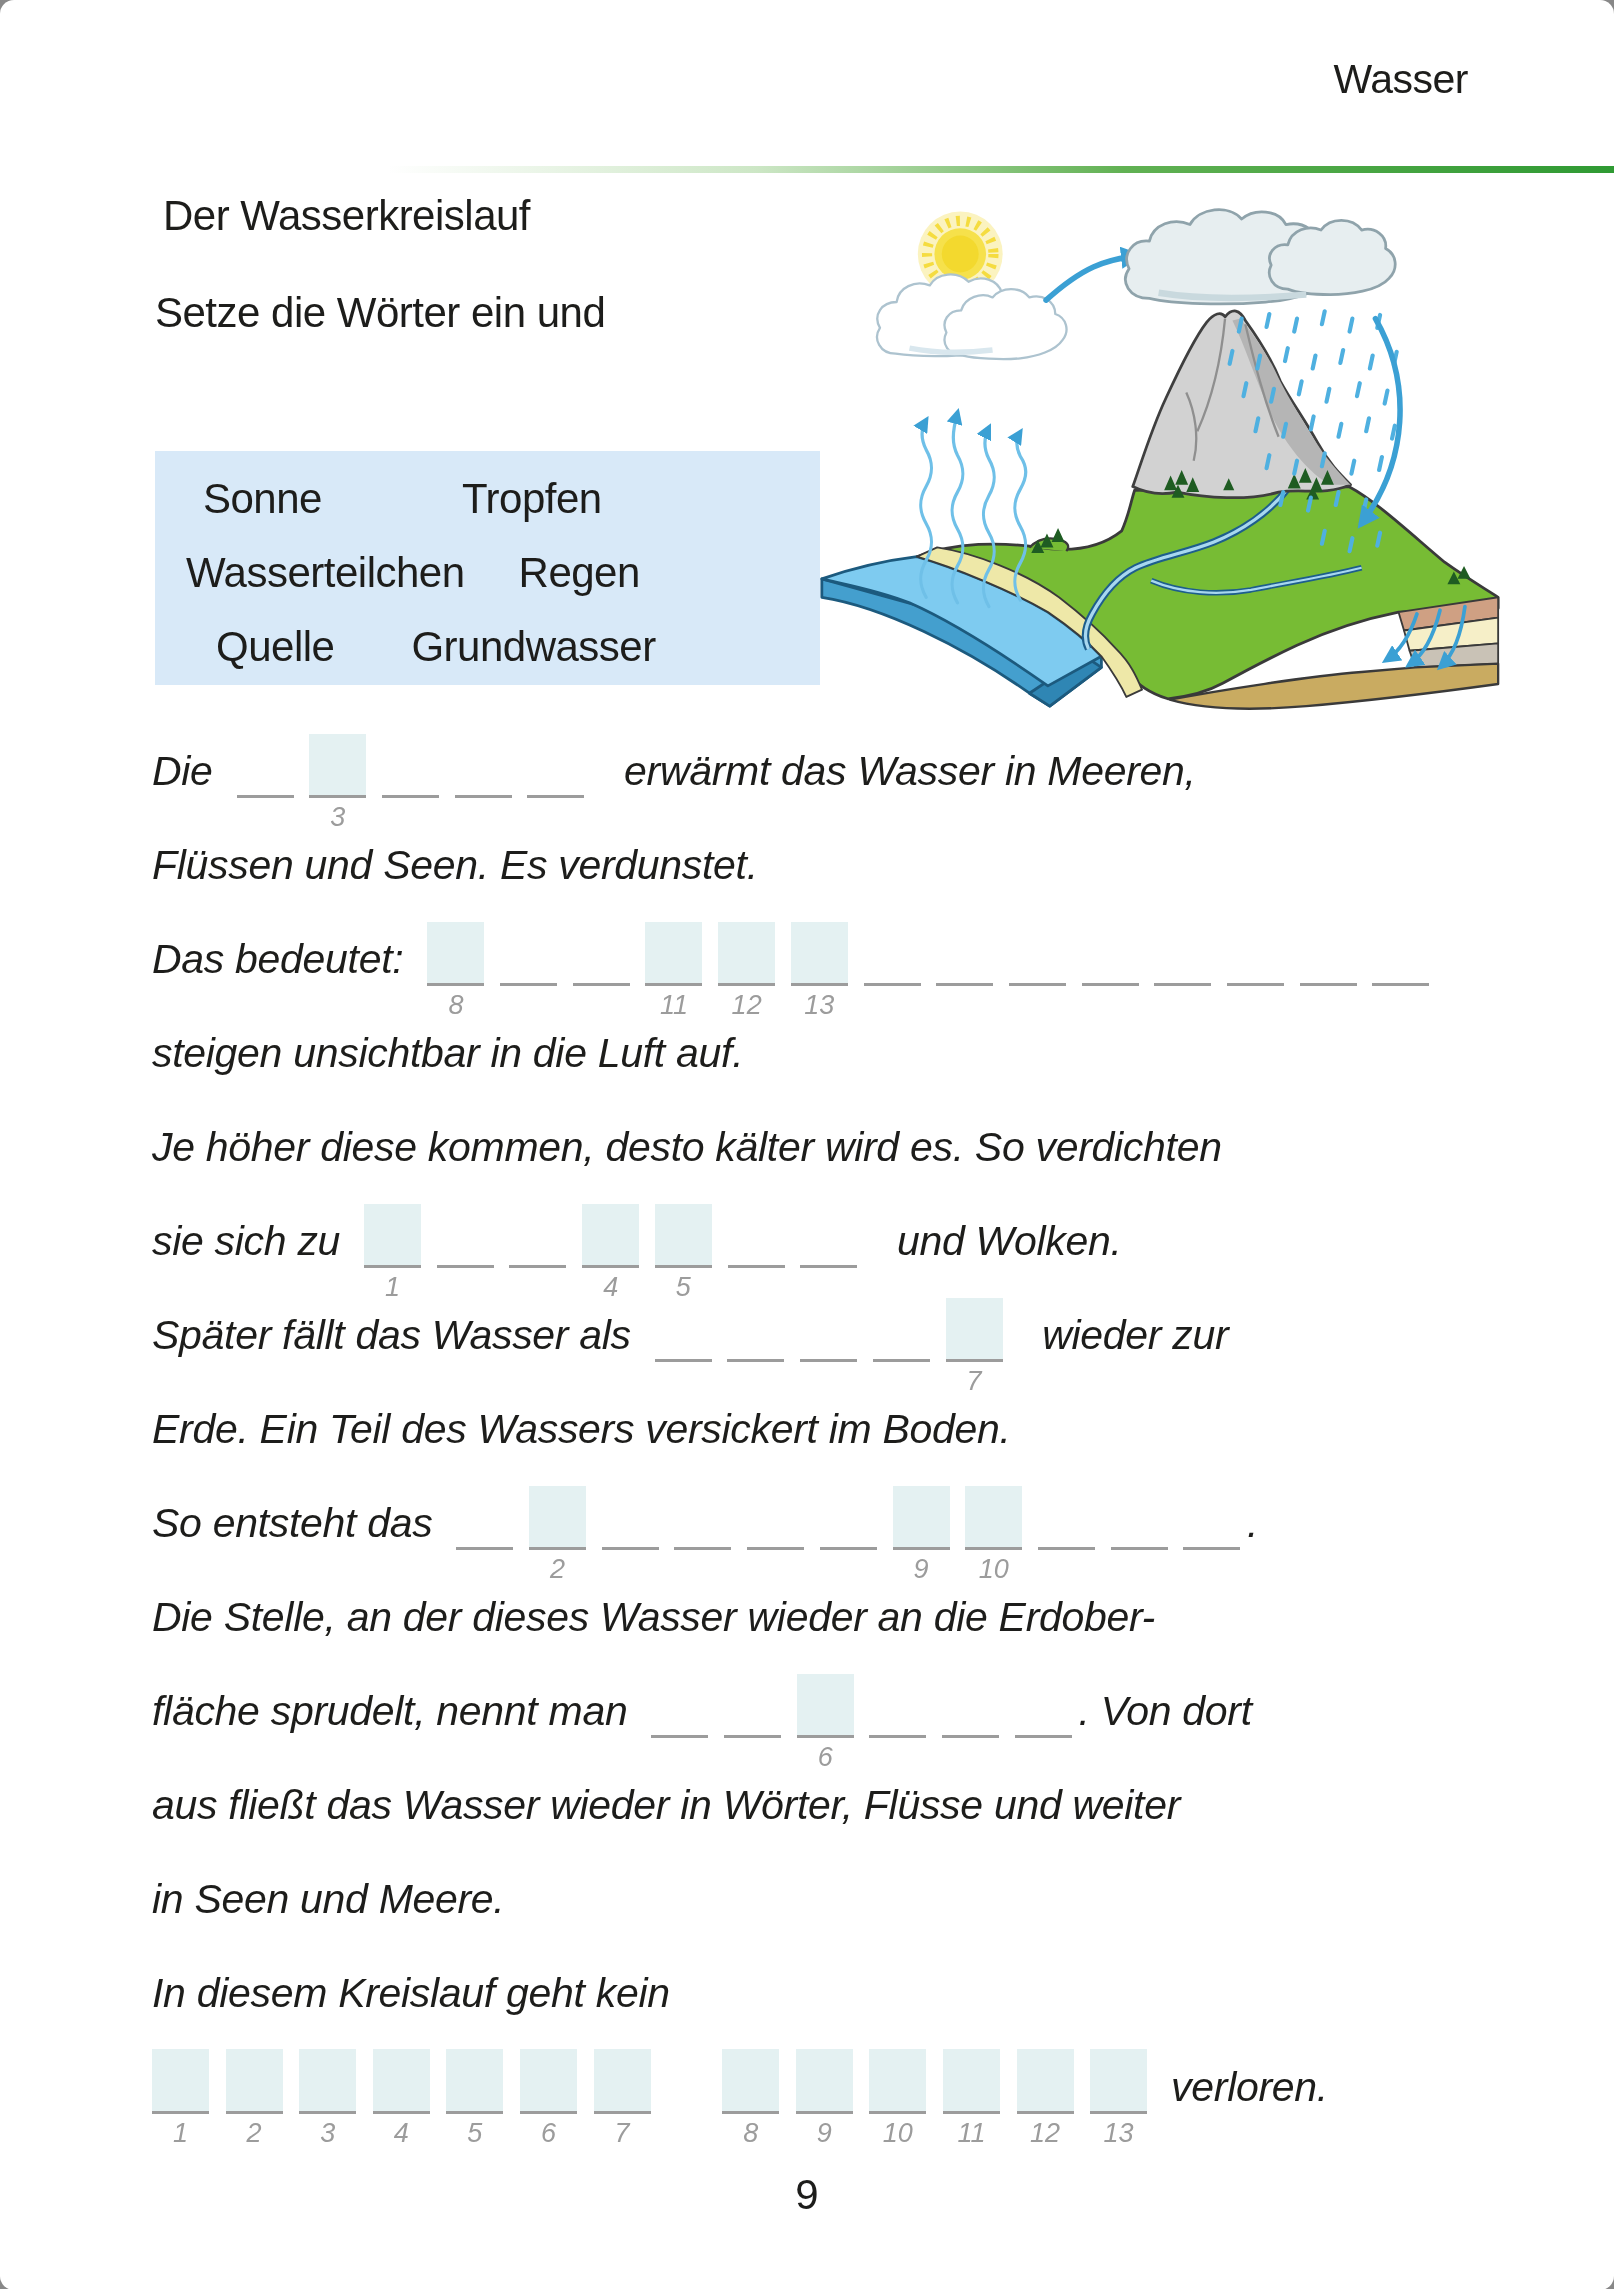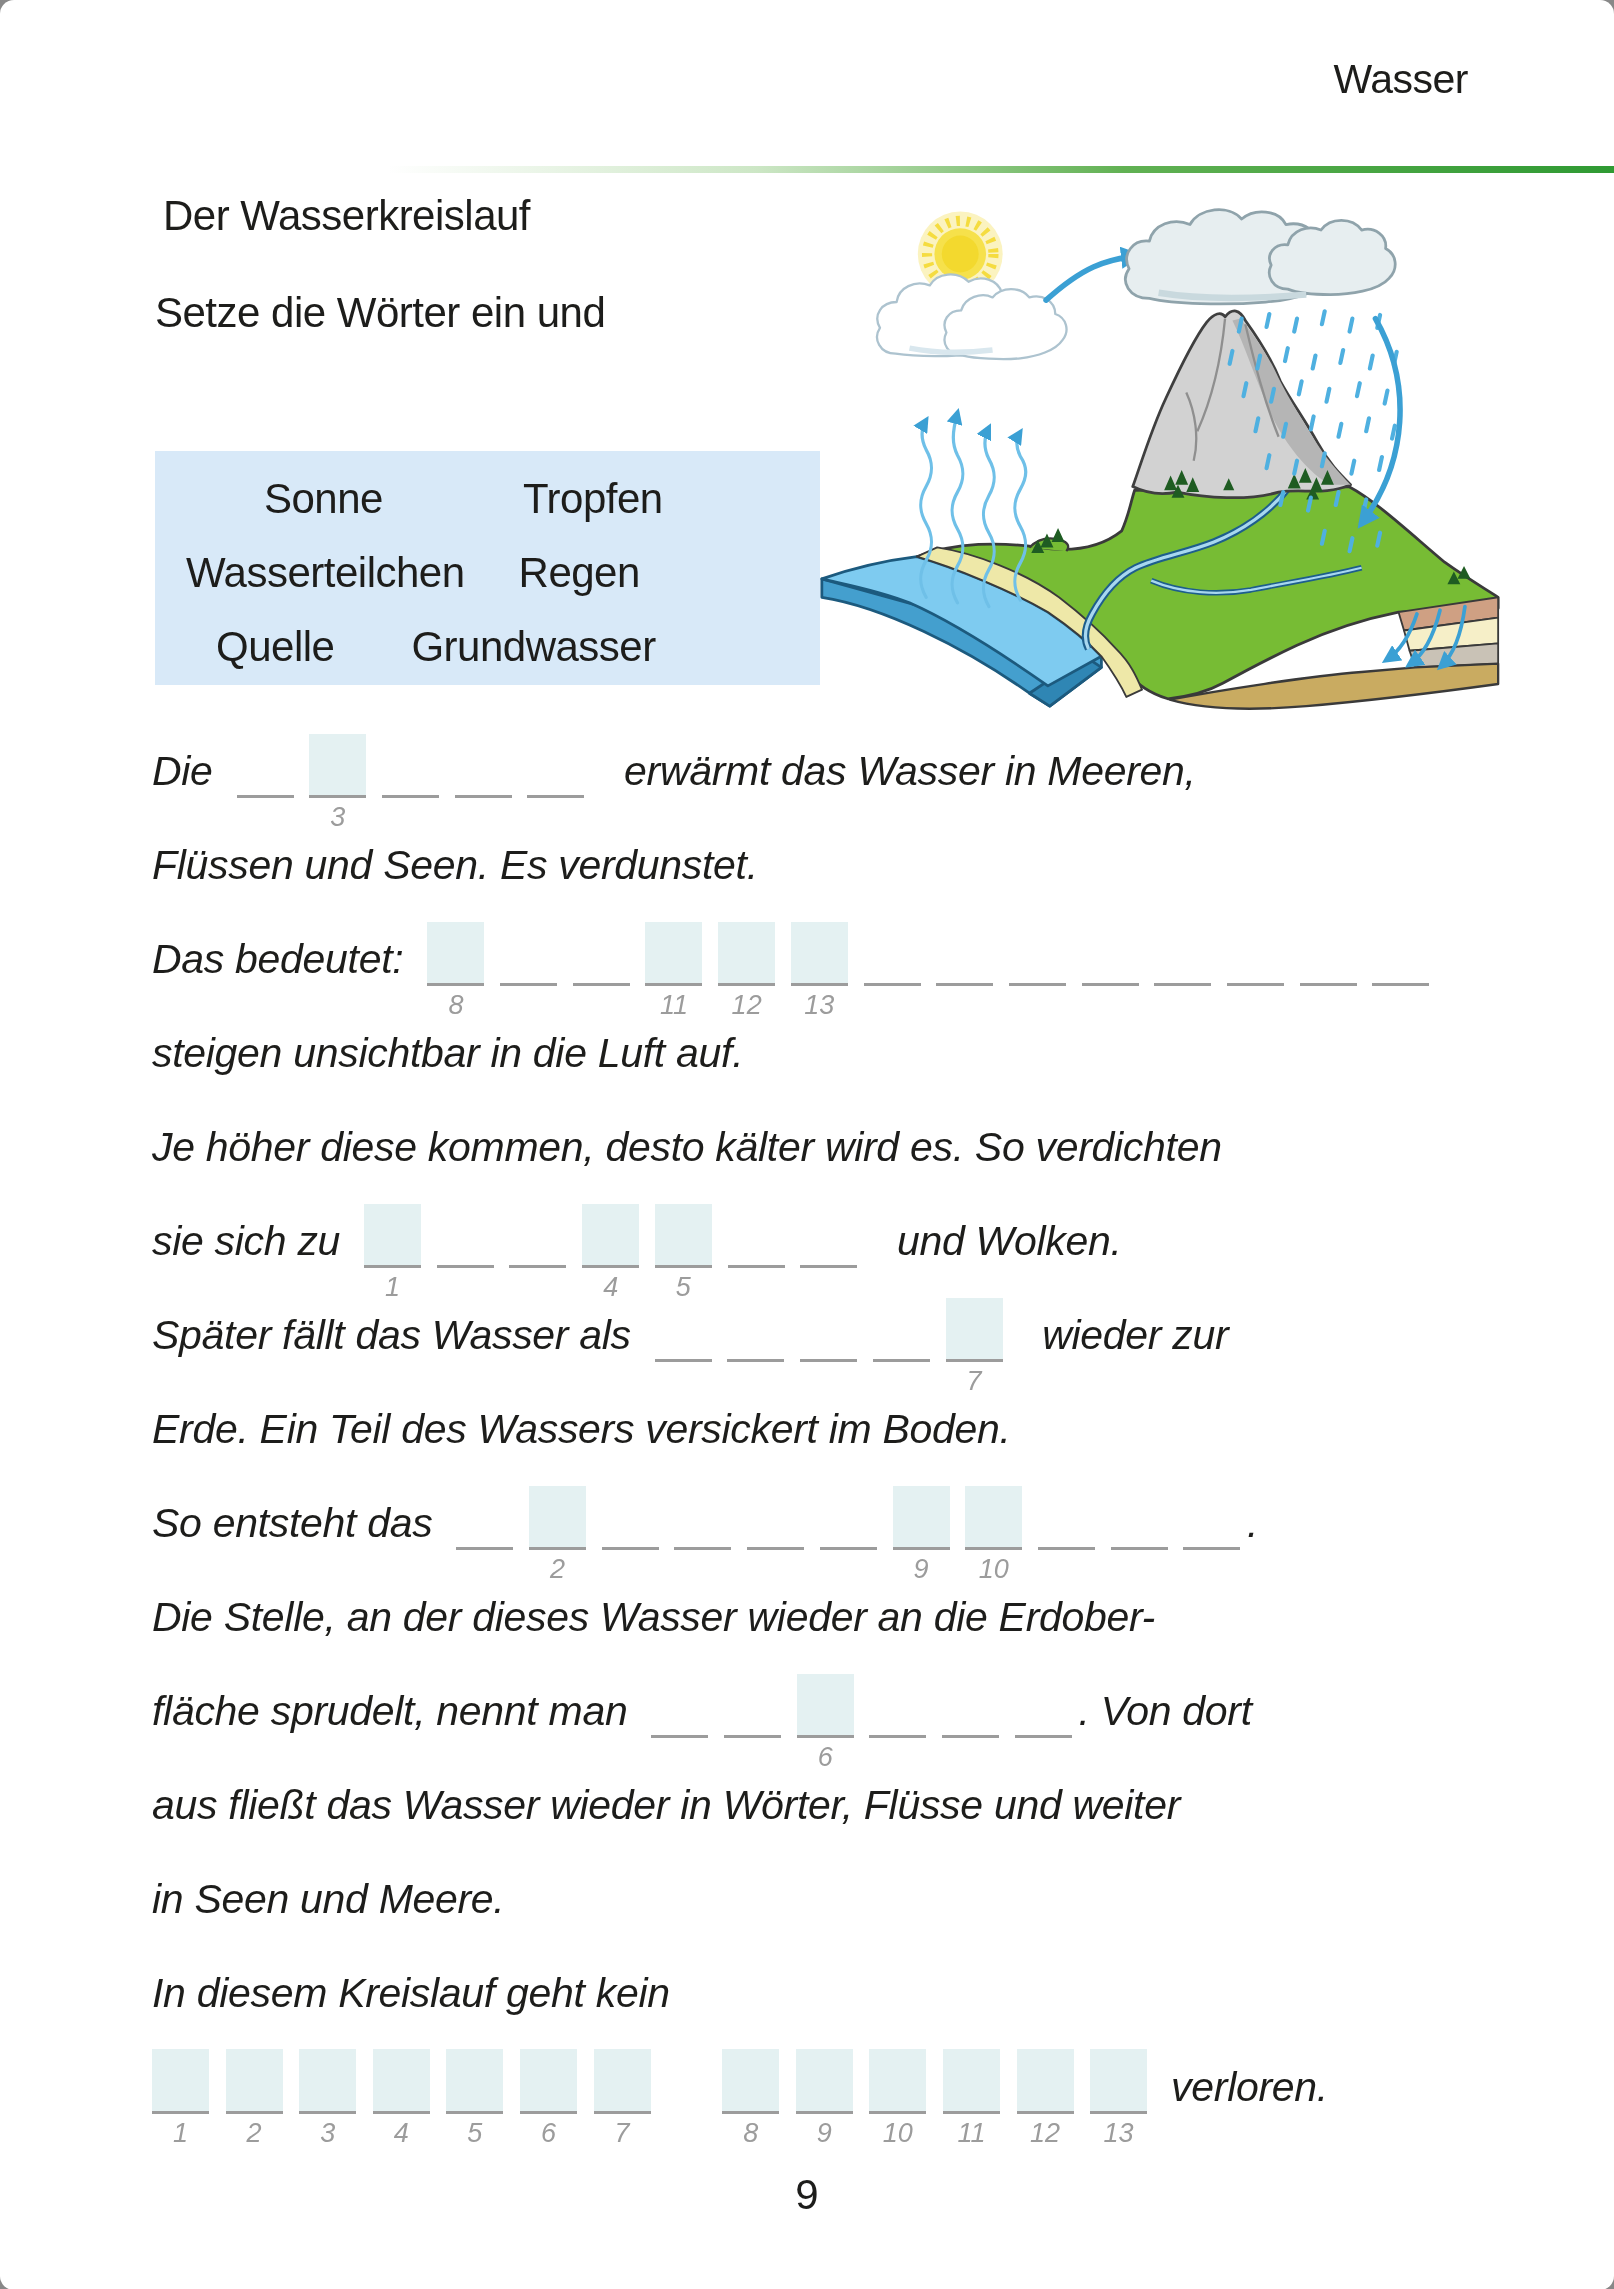--- a/index.html
+++ b/index.html
@@ -12,21 +12,21 @@
   .header-title{position:absolute;top:59px;right:146px;font-size:41px;letter-spacing:-0.5px;line-height:1;}
   .header-rule{position:absolute;top:166px;left:388px;right:0;height:7.4px;
     background:linear-gradient(to right, rgba(70,165,60,0) 0%, rgba(110,185,90,.35) 30%, #61b153 60%, #2f9a33 100%);}
   
   .intro-title{position:absolute;left:155px;top:192px;font-size:42px;letter-spacing:-0.5px;margin-left:8px;}
   .intro-instructions{position:absolute;left:155px;top:282px;font-size:42px;line-height:62px;letter-spacing:-0.5px;}
   
   .word-box{position:absolute;left:155px;top:451px;width:665px;height:234px;background:#d8e9f8;
     padding-top:11px;box-sizing:border-box;font-size:42px;letter-spacing:-0.5px;}
   .wb-row{display:flex;height:74px;line-height:74px;}
-  .wb-row:nth-child(1){padding-left:109px;gap:140px;}
+  .wb-row:nth-child(1){padding-left:48px;gap:140px;}
   .wb-row:nth-child(2){padding-left:31px;gap:54px;}
   .wb-row:nth-child(3){padding-left:61px;gap:77px;}
   
   .exercise{position:absolute;left:152px;top:724px;font-size:41px;letter-spacing:-0.3px;font-style:italic;}
   .ex-line{height:94px;line-height:94px;white-space:nowrap;}
   .ex-text.tight{margin-left:-33px;}
   .blanks{margin:0 24px 0 24px;}
   .slot{position:relative;display:inline-block;width:57px;height:61px;margin-right:15.7px;
     border-bottom:3.7px solid #9c9c9c;vertical-align:-13px;}
   .slot.hl{background:#e4f1f2;}

